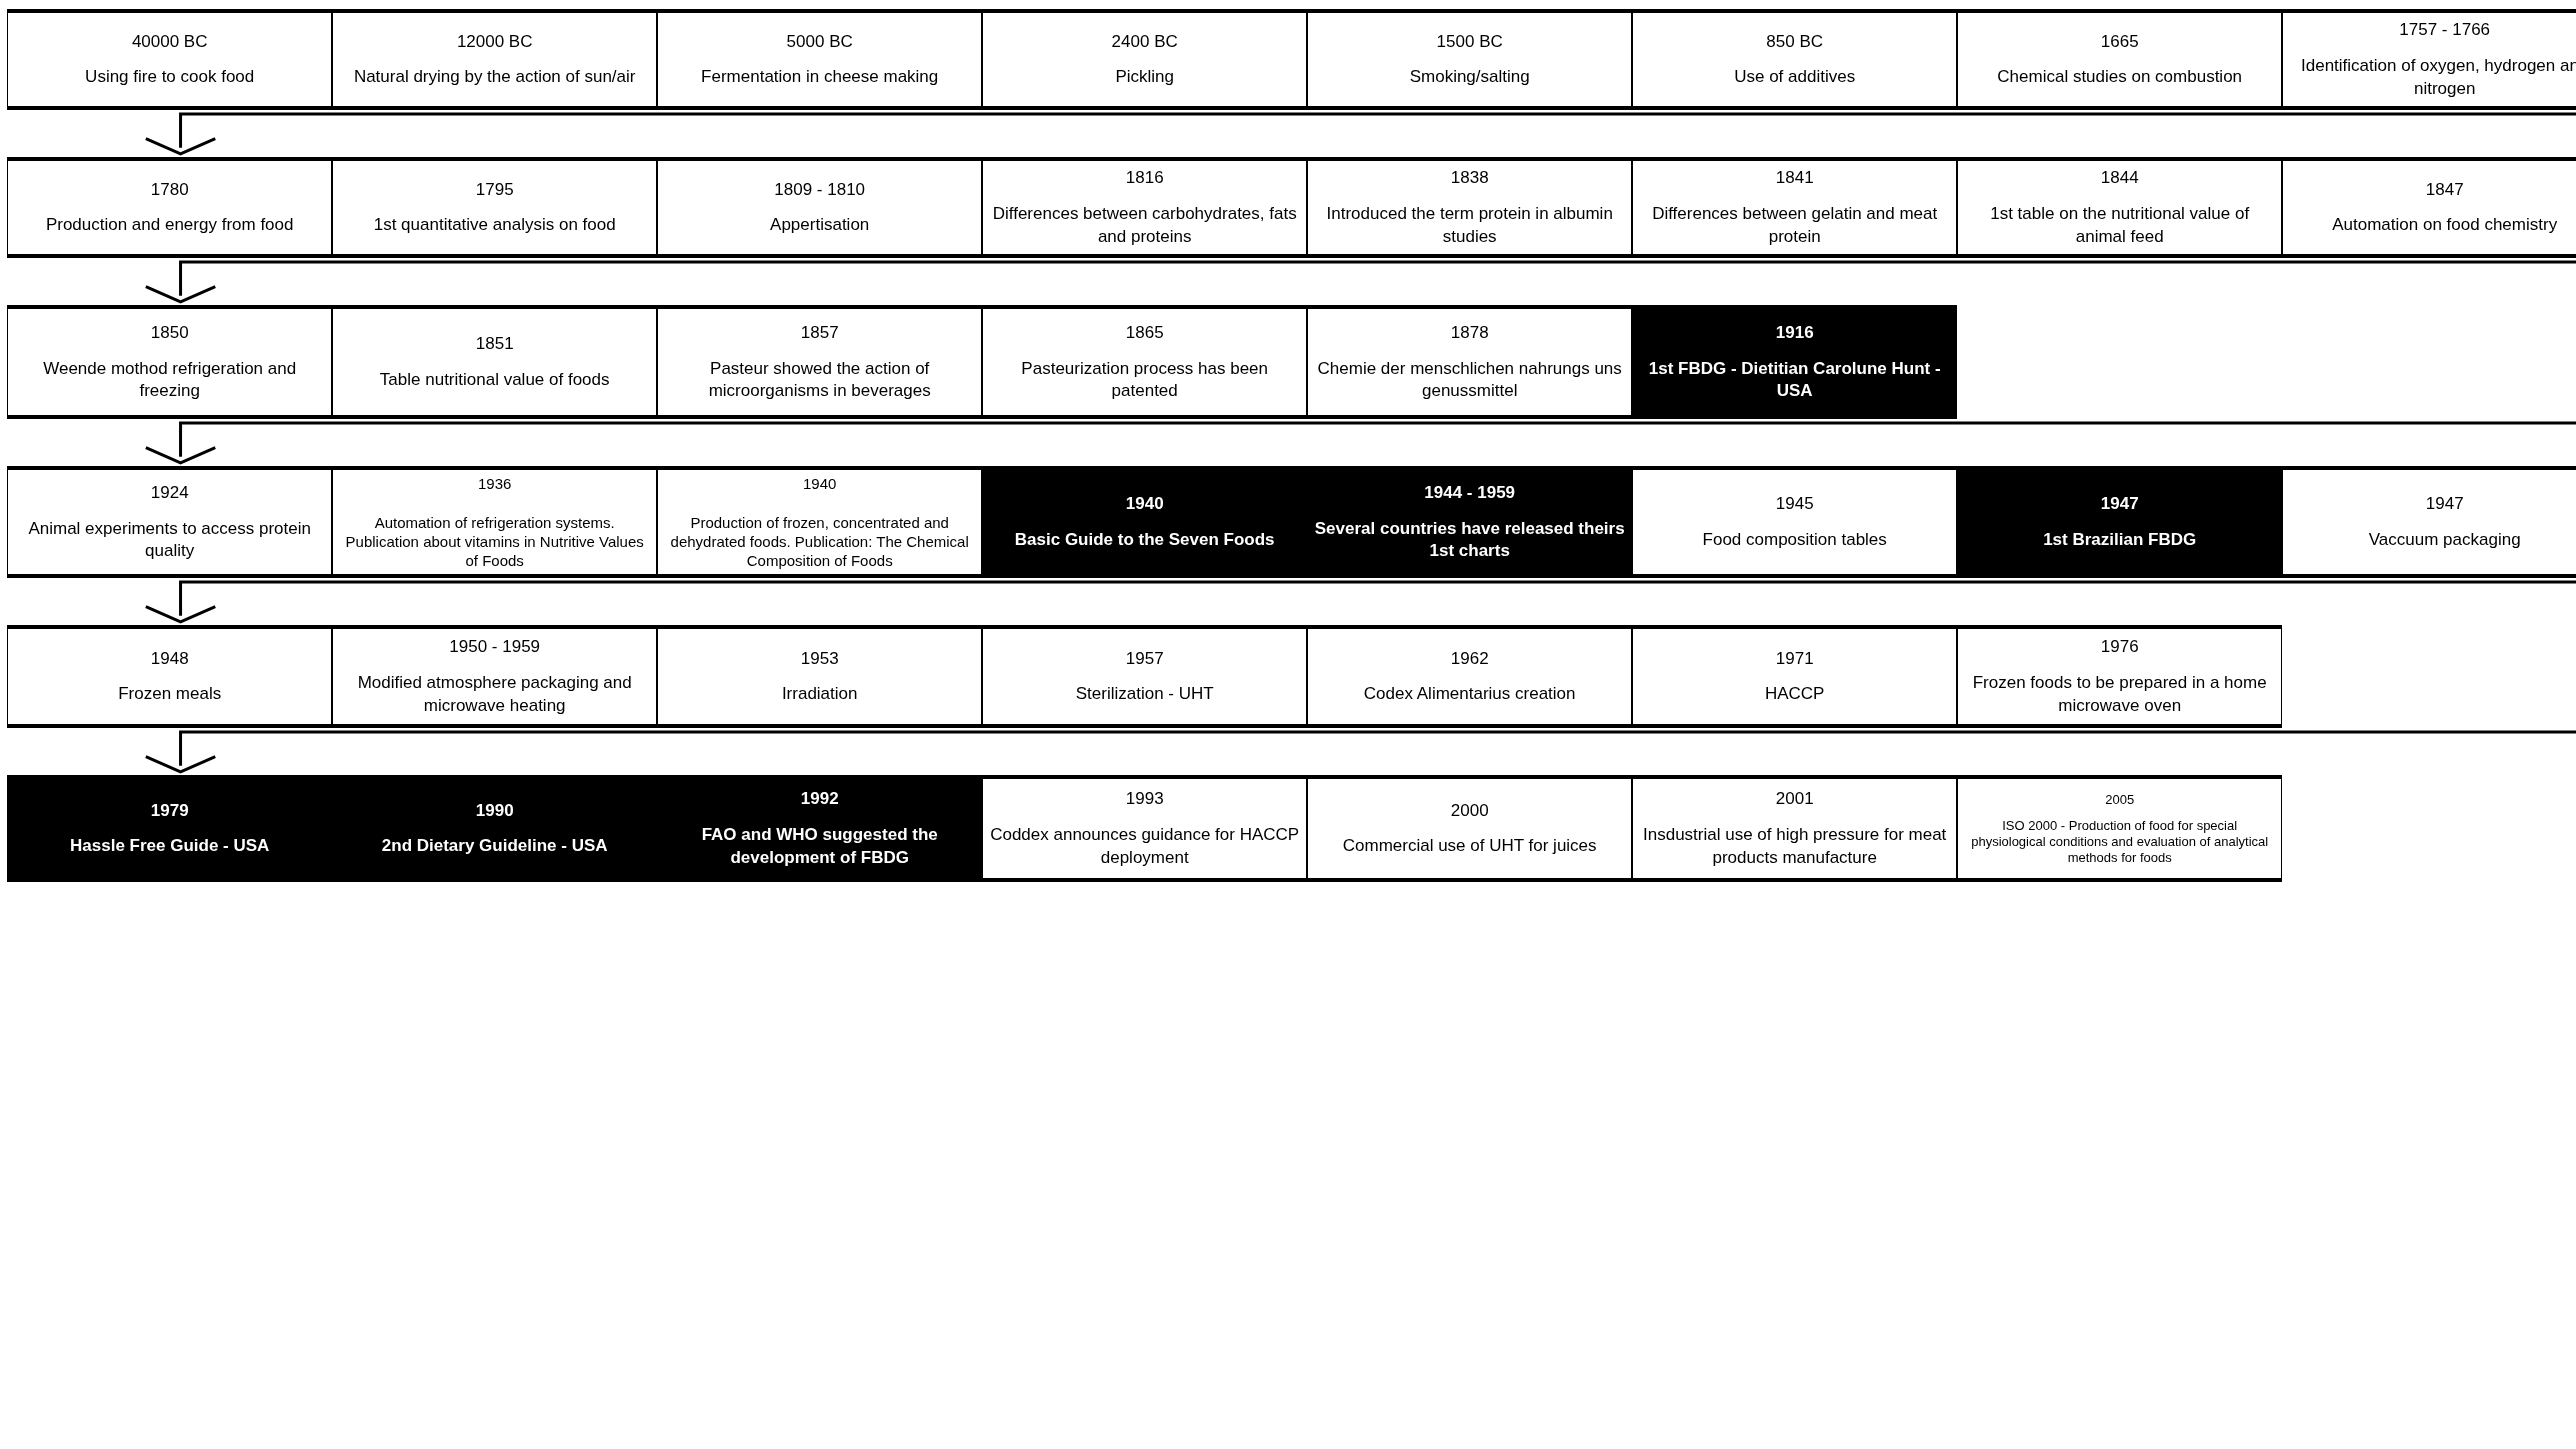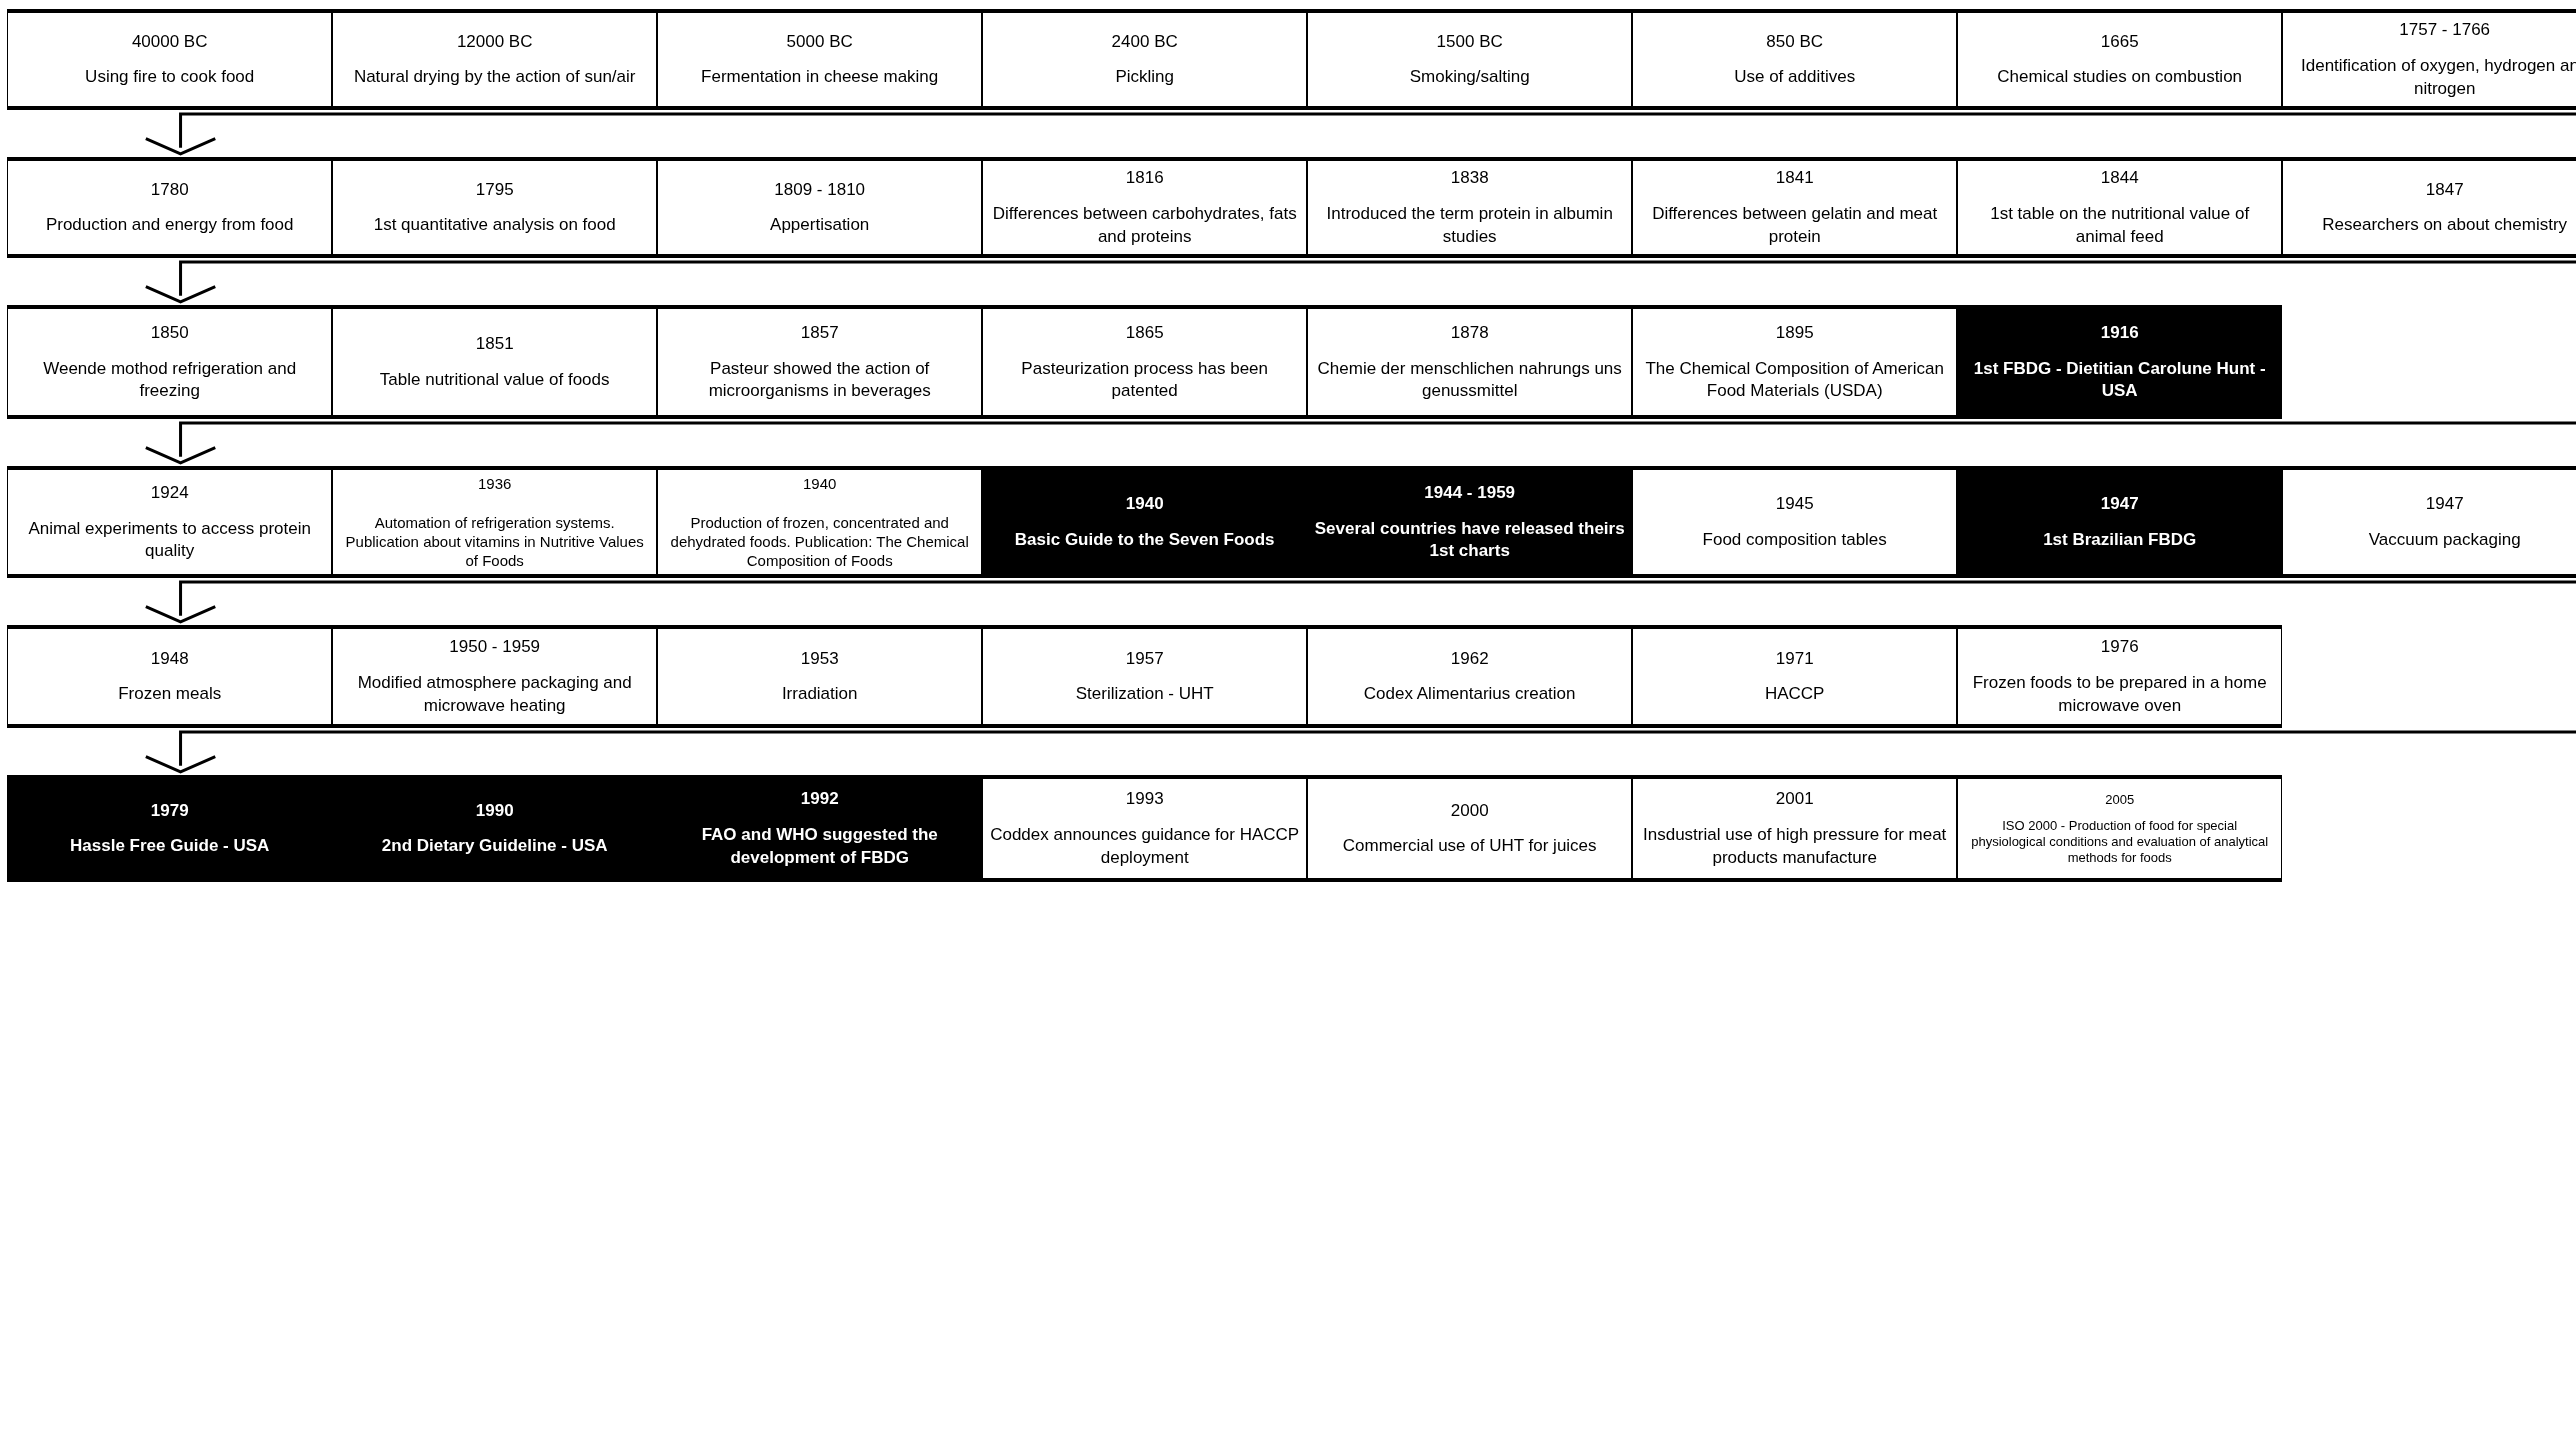--- a/index.html
+++ b/index.html
@@ -297,21 +297,21 @@
         <span class="arrow">
           <svg viewBox="0 0 50 40" xmlns="http://www.w3.org/2000/svg">
             <line x1="0" y1="20" x2="34" y2="20" stroke="#000" stroke-width="5"></line>
             <polyline points="26,4 44,20 26,36" fill="none" stroke="#000" stroke-width="4"></polyline>
           </svg>
         </span>
       </div>
       <div class="cell">
         <div class="box">
           <div class="year">1847</div>
-          <div class="desc">Researchers on about chemistry</div>
+          <div class="desc">Automation on food chemistry</div>
         </div>
       </div>
       <div class="wrap">
         <svg viewBox="0 0 1000 92" preserveAspectRatio="none" xmlns="http://www.w3.org/2000/svg">
           <polyline points="996,8 60,8 60,74" fill="none" stroke="#000" stroke-width="3" vector-effect="non-scaling-stroke"></polyline>
           <polyline points="48,56 60,86 72,56" fill="none" stroke="#000" stroke-width="3" vector-effect="non-scaling-stroke"></polyline>
         </svg>
       </div>
     </div>
     <div class="row r3">
@@ -369,32 +369,20 @@
           <div class="desc">Chemie der menschlichen nahrungs uns genussmittel</div>
         </div>
         <span class="arrow">
           <svg viewBox="0 0 50 40" xmlns="http://www.w3.org/2000/svg">
             <line x1="0" y1="20" x2="34" y2="20" stroke="#000" stroke-width="5"></line>
             <polyline points="26,4 44,20 26,36" fill="none" stroke="#000" stroke-width="4"></polyline>
           </svg>
         </span>
       </div>
       <div class="cell">
-        <div class="box">
-          <div class="year">1895</div>
-          <div class="desc">The Chemical Composition of American Food Materials (USDA)</div>
-        </div>
-        <span class="arrow">
-          <svg viewBox="0 0 50 40" xmlns="http://www.w3.org/2000/svg">
-            <line x1="0" y1="20" x2="34" y2="20" stroke="#000" stroke-width="5"></line>
-            <polyline points="26,4 44,20 26,36" fill="none" stroke="#000" stroke-width="4"></polyline>
-          </svg>
-        </span>
-      </div>
-      <div class="cell">
         <div class="box dark">
           <div class="year">1916</div>
           <div class="desc">1st FBDG - Dietitian Carolune Hunt - USA</div>
         </div>
       </div>
       <div class="wrap">
         <svg viewBox="0 0 1000 92" preserveAspectRatio="none" xmlns="http://www.w3.org/2000/svg">
           <polyline points="996,8 60,8 60,74" fill="none" stroke="#000" stroke-width="3" vector-effect="non-scaling-stroke"></polyline>
           <polyline points="48,56 60,86 72,56" fill="none" stroke="#000" stroke-width="3" vector-effect="non-scaling-stroke"></polyline>
         </svg>

